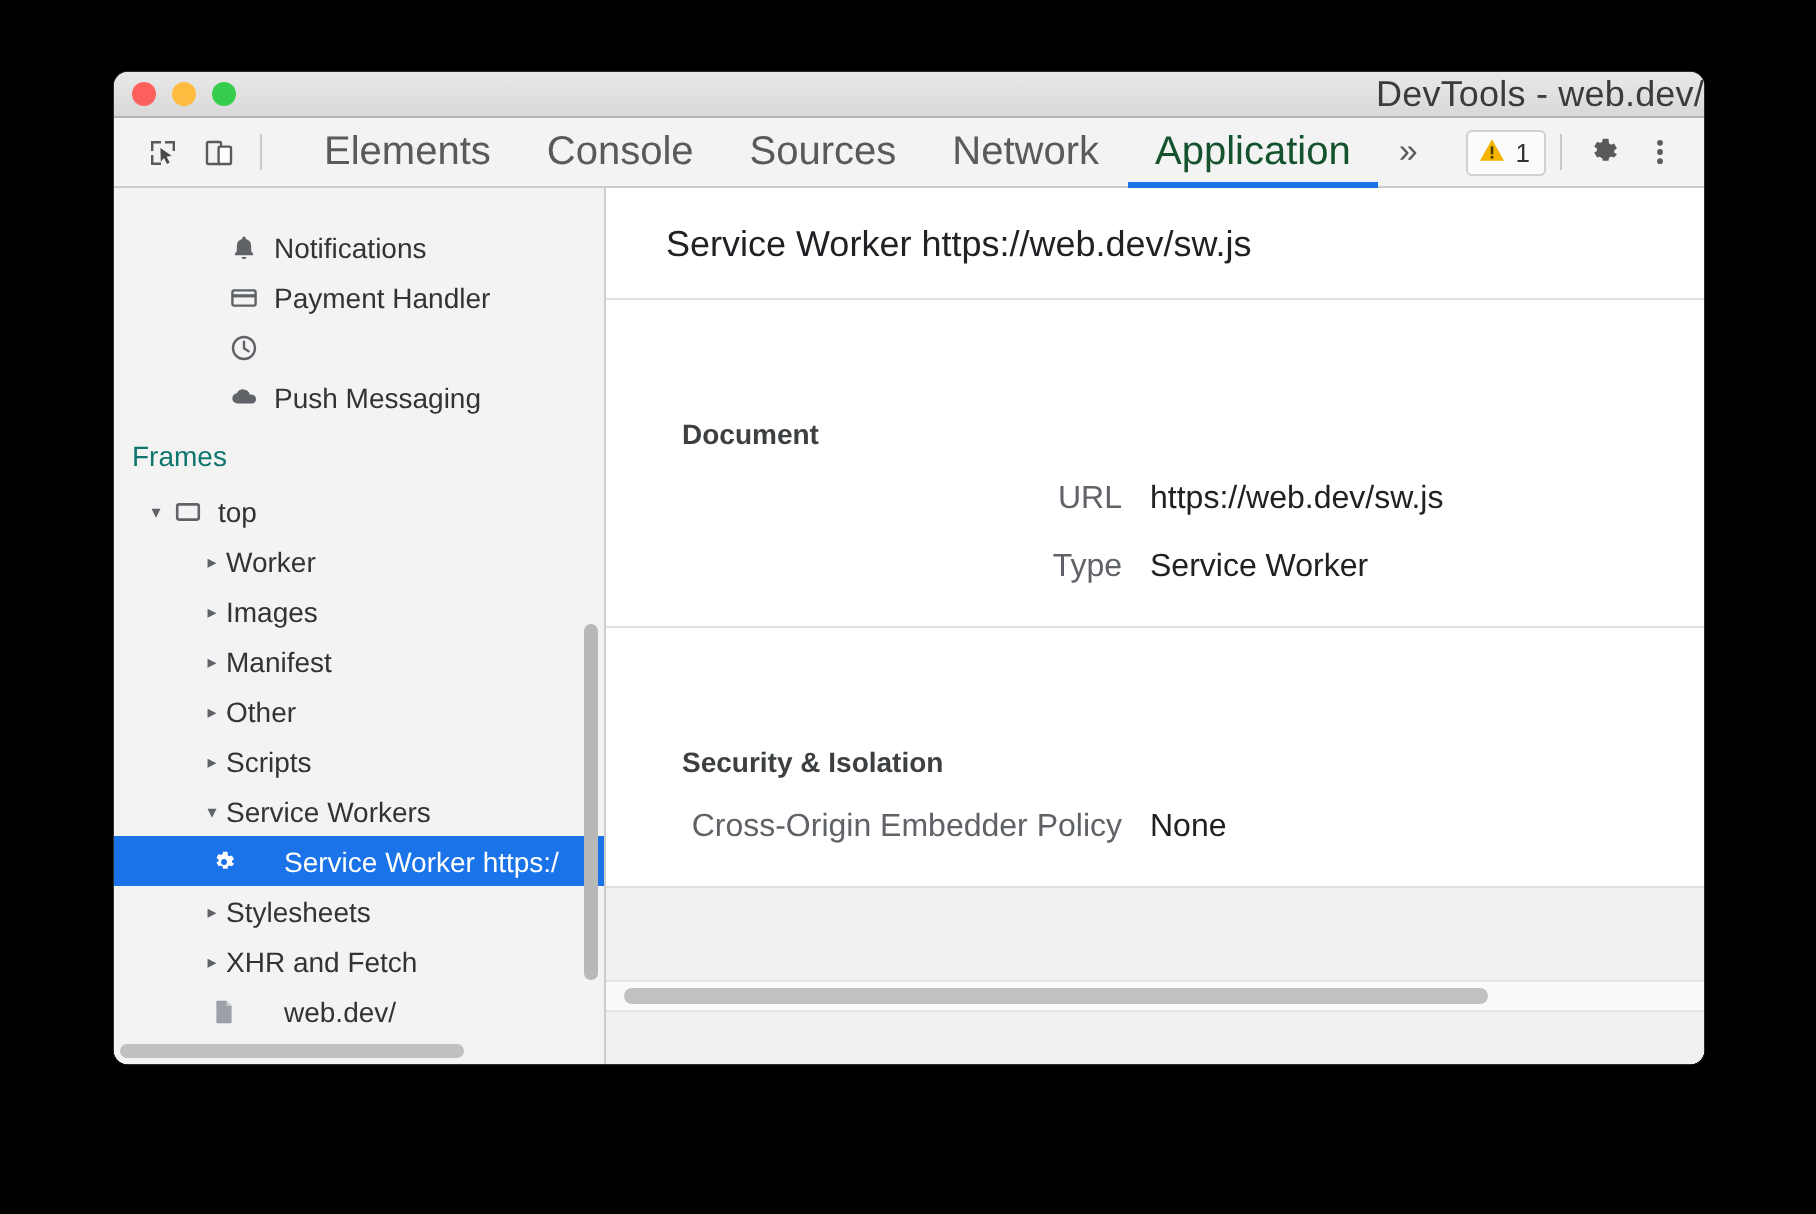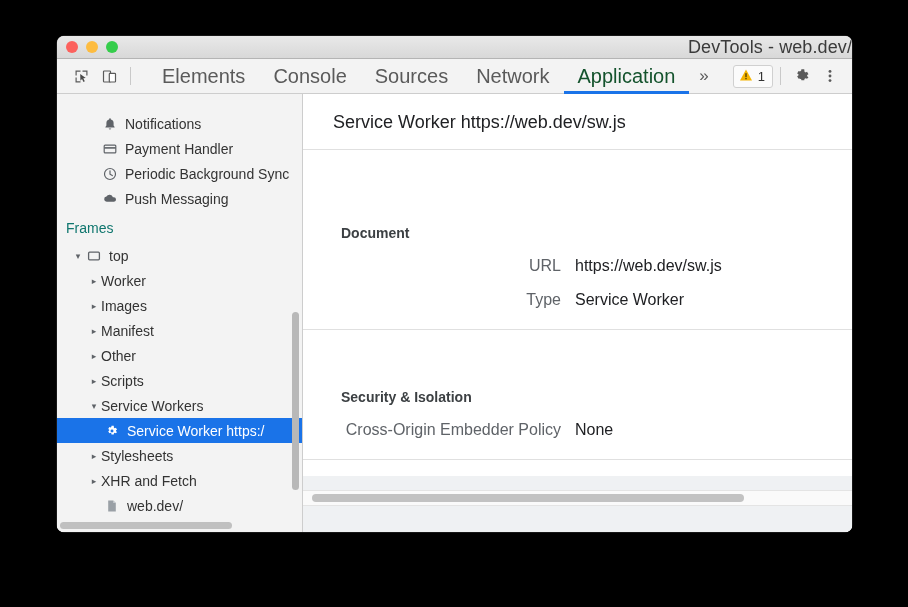--- a/index.html
+++ b/index.html
@@ -172,22 +172,22 @@
     align-items: center;
     justify-content: center;
   }
   .tw.blank { visibility: hidden; }
   .section-title {
     font-size: 14px;
     color: #0f766e;
     padding: 9px 0 7px 9px;
   }
   .indent1 { padding-left: 14px; }
-  .indent2 { padding-left: 30px; }
-  .indent3 { padding-left: 46px; }
+  .indent2 { padding-left: 42px; }
+  .indent3 { padding-left: 46px; gap: 15px; }
   .sb-vscroll {
     position: absolute;
     right: 3px;
     top: 218px;
     width: 7px;
     height: 178px;
     border-radius: 4px;
     background: #b8b8b8;
   }
   .sb-hscroll-track {
@@ -206,21 +206,20 @@
     background: #c0c0c0;
   }
   
   .main {
     flex: 1;
     position: relative;
     background: #ffffff;
     overflow: hidden;
     display: flex;
     flex-direction: column;
-    gap: 16px;
   }
   .panel-header {
     padding: 18px 0 16px 30px;
     font-size: 18px;
     color: #202124;
     border-bottom: 1px solid #e0e0e0;
   }
   .report-body { background:#ffffff; }
   .section {
     padding: 14px 0 18px 0;
@@ -377,21 +376,20 @@
           </div>
 
           <div class="row indent2">
             <span class="tw blank">▸</span>
             <span class="ic">
               <svg width="14" height="14" viewBox="0 0 14 14">
                   <circle cx="7" cy="7" r="5.5" fill="none" stroke="#5f6368" stroke-width="1.2"></circle>
                   <path d="M7 3.8v3.4l2.3 1.4" fill="none" stroke="#5f6368" stroke-width="1.2" stroke-linecap="round"></path>
                 </svg>
             </span>
-            <span>Periodic Background Sync</span>
           </div>
 
           <div class="row indent2">
             <span class="tw blank">▸</span>
             <span class="ic">
               <svg width="14" height="14" viewBox="0 0 14 14">
                   <path fill="#5f6368" d="M11 9.8H3.7a2.6 2.6 0 01-.25-5.18A3.45 3.45 0 019.9 5.3h.6a2.25 2.25 0 01.5 4.5z"></path>
                 </svg>
             </span>
             <span>Push Messaging</span>

